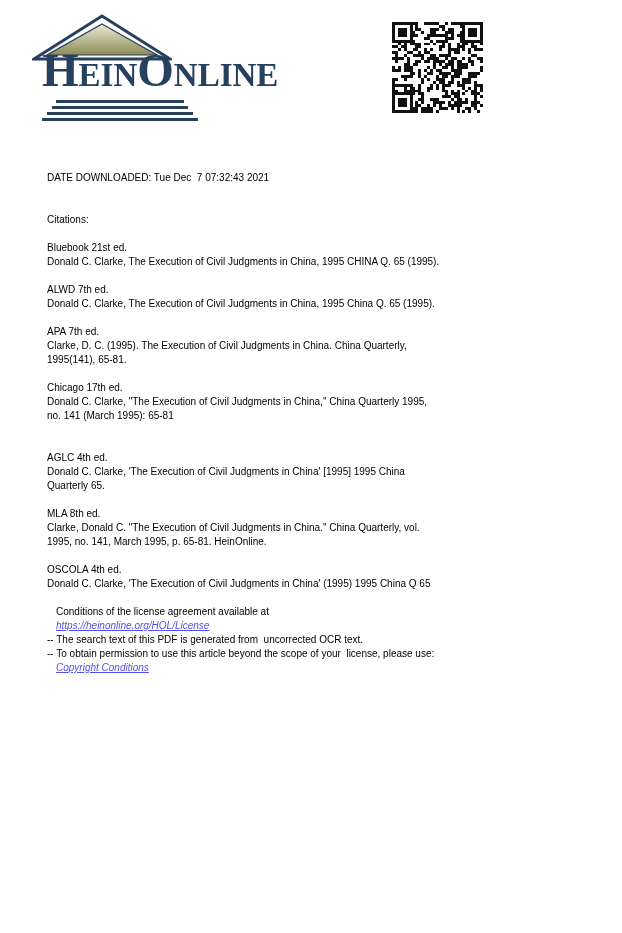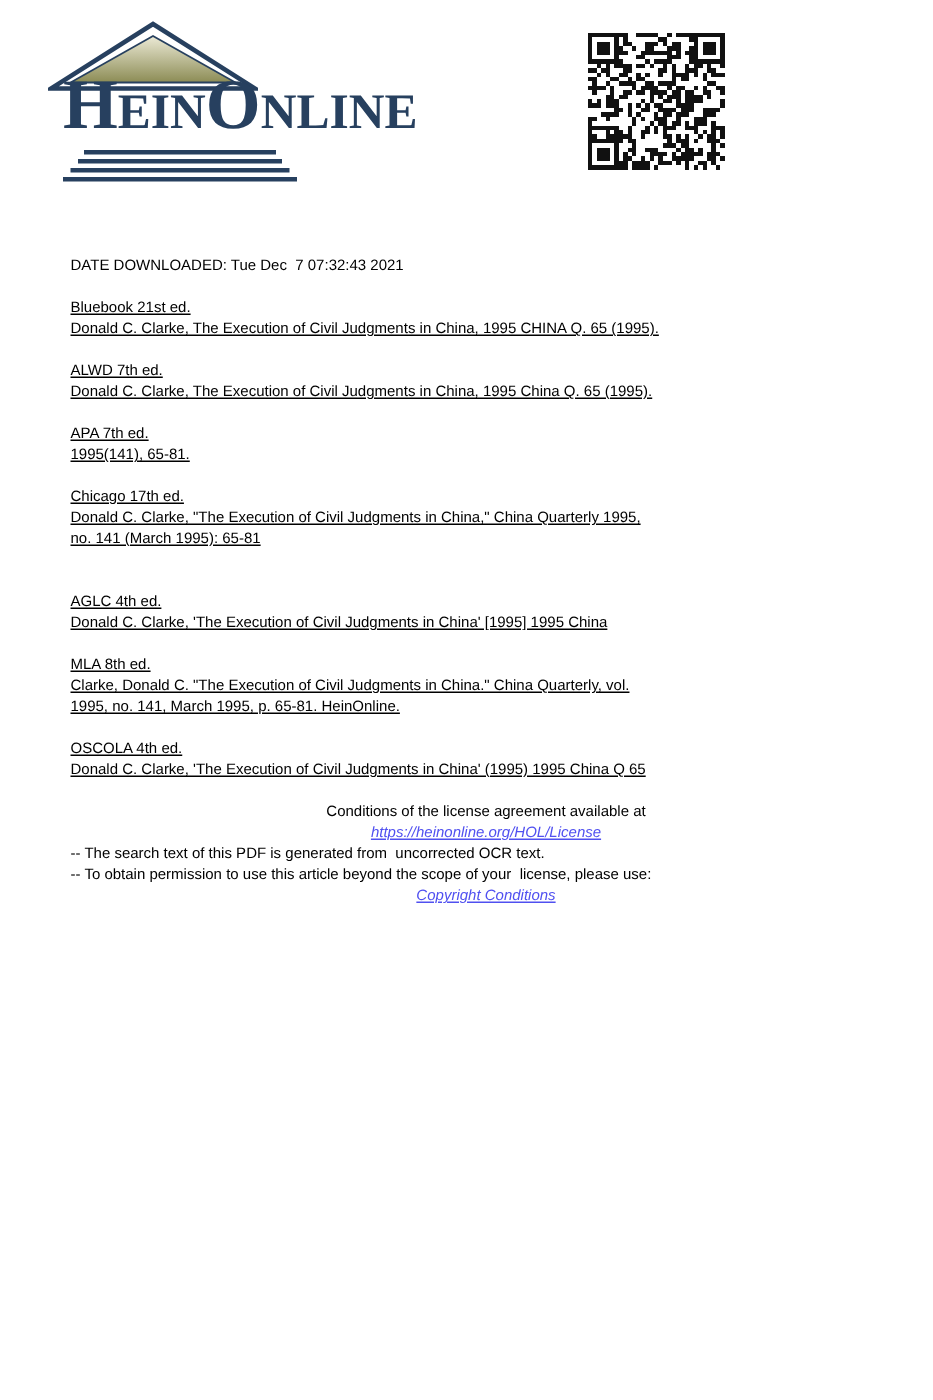--- a/index.html
+++ b/index.html
@@ -50,25 +50,25 @@
   .qr svg { width: 100%; height: 100%; shape-rendering: crispEdges; }
 
   
   .content {
     position: absolute; left: 47px; top: 171px;
     width: 545px;
     font-size: 10px;
     line-height: 14px;
   }
   .line { white-space: pre; }
-  .cit { margin-top: 14px; text-decoration: underline; }
+  .cit { margin-top: 14px; }
   .gap2 { margin-top: 28px; }
   .citations-label { margin-top: 28px; }
   .footer { margin-top: 14px; }
-  .indent { padding-left: 9px; text-align: center; }
+  .indent { padding-left: 9px; }
   a.doclink {
     color: #5050f0;
     font-style: italic;
     text-decoration: underline;
     cursor: pointer;
   }
   .src-gap { display: inline-block; width: 5px; }
 </style>
 </head>
 <body>
@@ -499,46 +499,49 @@
         <rect x="2" y="26" width="5" height="5" fill="#ffffff"></rect>
         <rect x="3" y="27" width="3" height="3" fill="#111111"></rect>
       </g>
     </svg>
 </div>
 
 <div class="content">
 
   <div class="line">DATE DOWNLOADED: Tue Dec  7 07:32:43 2021</div>
 
+  <div class="line citations-label">Citations:</div>
 
   <div class="cit">
     <div class="line">Bluebook 21st ed.</div>
     <div class="line">Donald C. Clarke, The Execution of Civil Judgments in China, 1995 CHINA Q. 65 (1995).</div>
   </div>
 
   <div class="cit">
     <div class="line">ALWD 7th ed.</div>
     <div class="line">Donald C. Clarke, The Execution of Civil Judgments in China, 1995 China Q. 65 (1995).</div>
   </div>
 
   <div class="cit">
     <div class="line">APA 7th ed.</div>
+    <div class="line">Clarke, D. C. (1995). The Execution of Civil Judgments in China. China Quarterly,</div>
     <div class="line">1995(141), 65-81.</div>
   </div>
 
   <div class="cit">
     <div class="line">Chicago 17th ed.</div>
     <div class="line">Donald C. Clarke, "The Execution of Civil Judgments in China," China Quarterly 1995,</div>
     <div class="line">no. 141 (March 1995): 65-81</div>
   </div>
 
 
   <div class="cit gap2">
     <div class="line">AGLC 4th ed.</div>
     <div class="line">Donald C. Clarke, 'The Execution of Civil Judgments in China' [1995] 1995 China</div>
+    <div class="line">Quarterly 65.</div>
   </div>
 
   <div class="cit">
     <div class="line">MLA 8th ed.</div>
     <div class="line">Clarke, Donald C. "The Execution of Civil Judgments in China." China Quarterly, vol.</div>
     <div class="line">1995, no. 141, March 1995, p. 65-81. HeinOnline.</div>
   </div>
 
   <div class="cit">
     <div class="line">OSCOLA 4th ed.</div>

